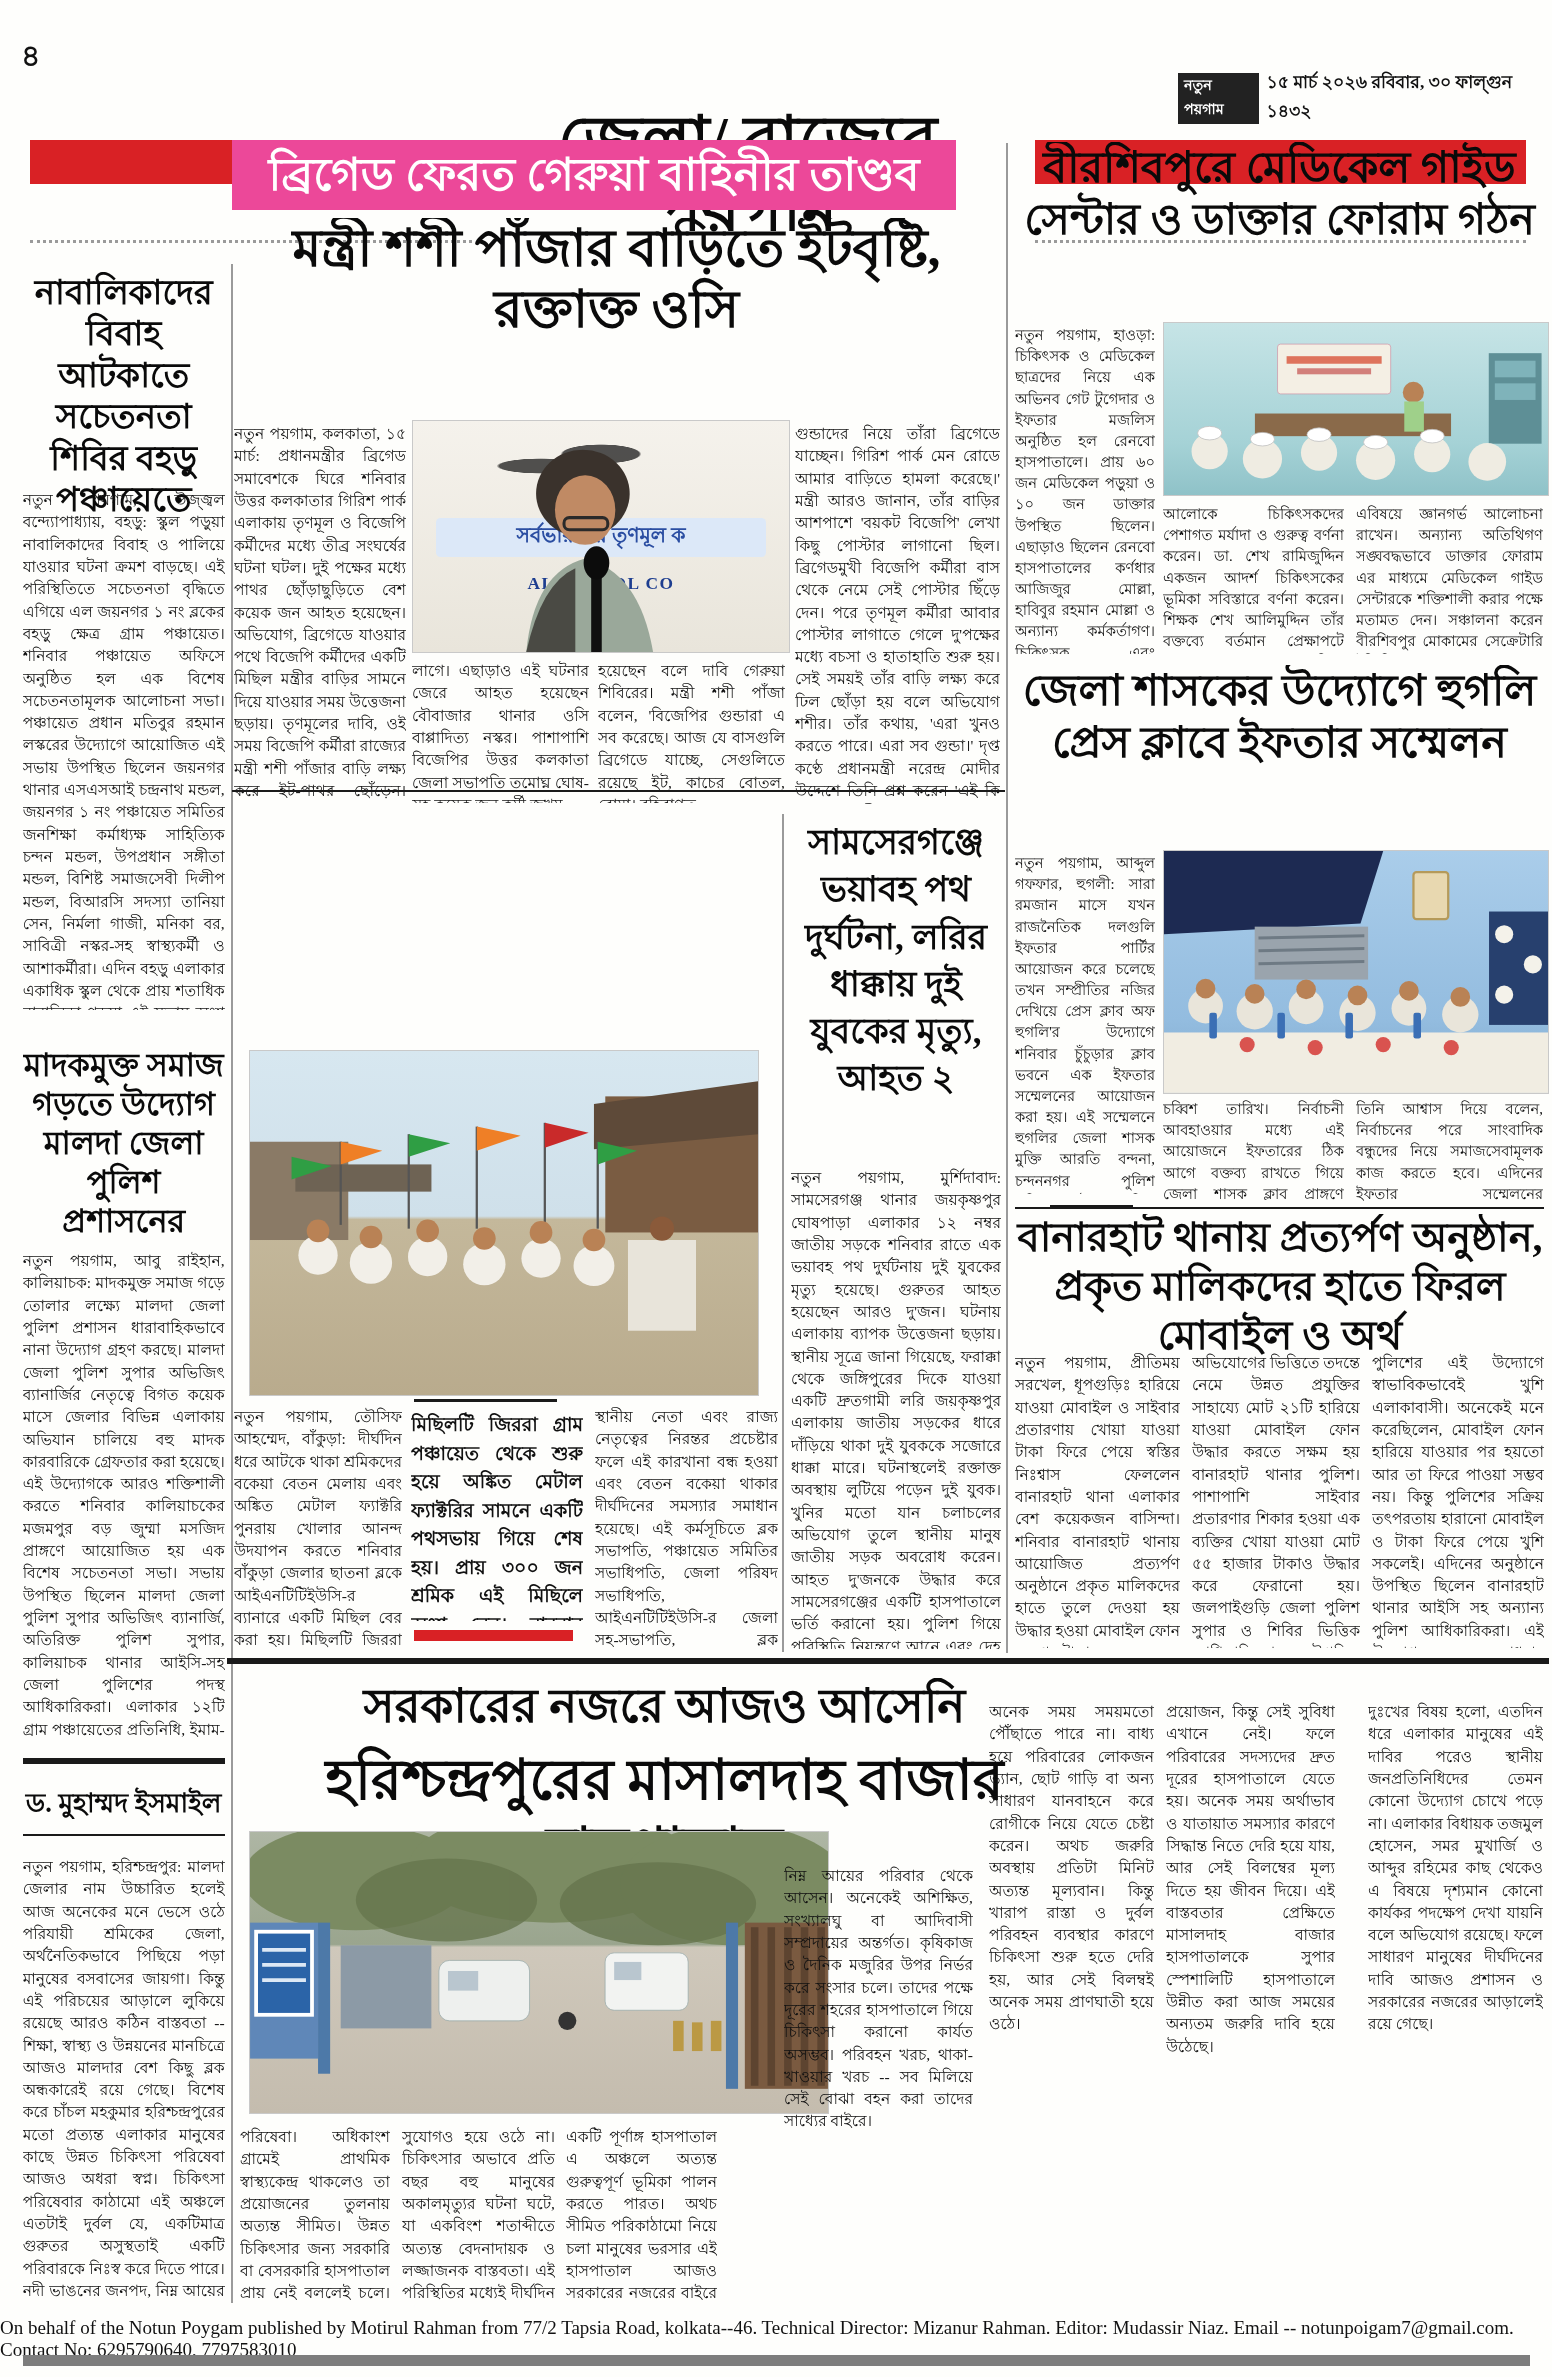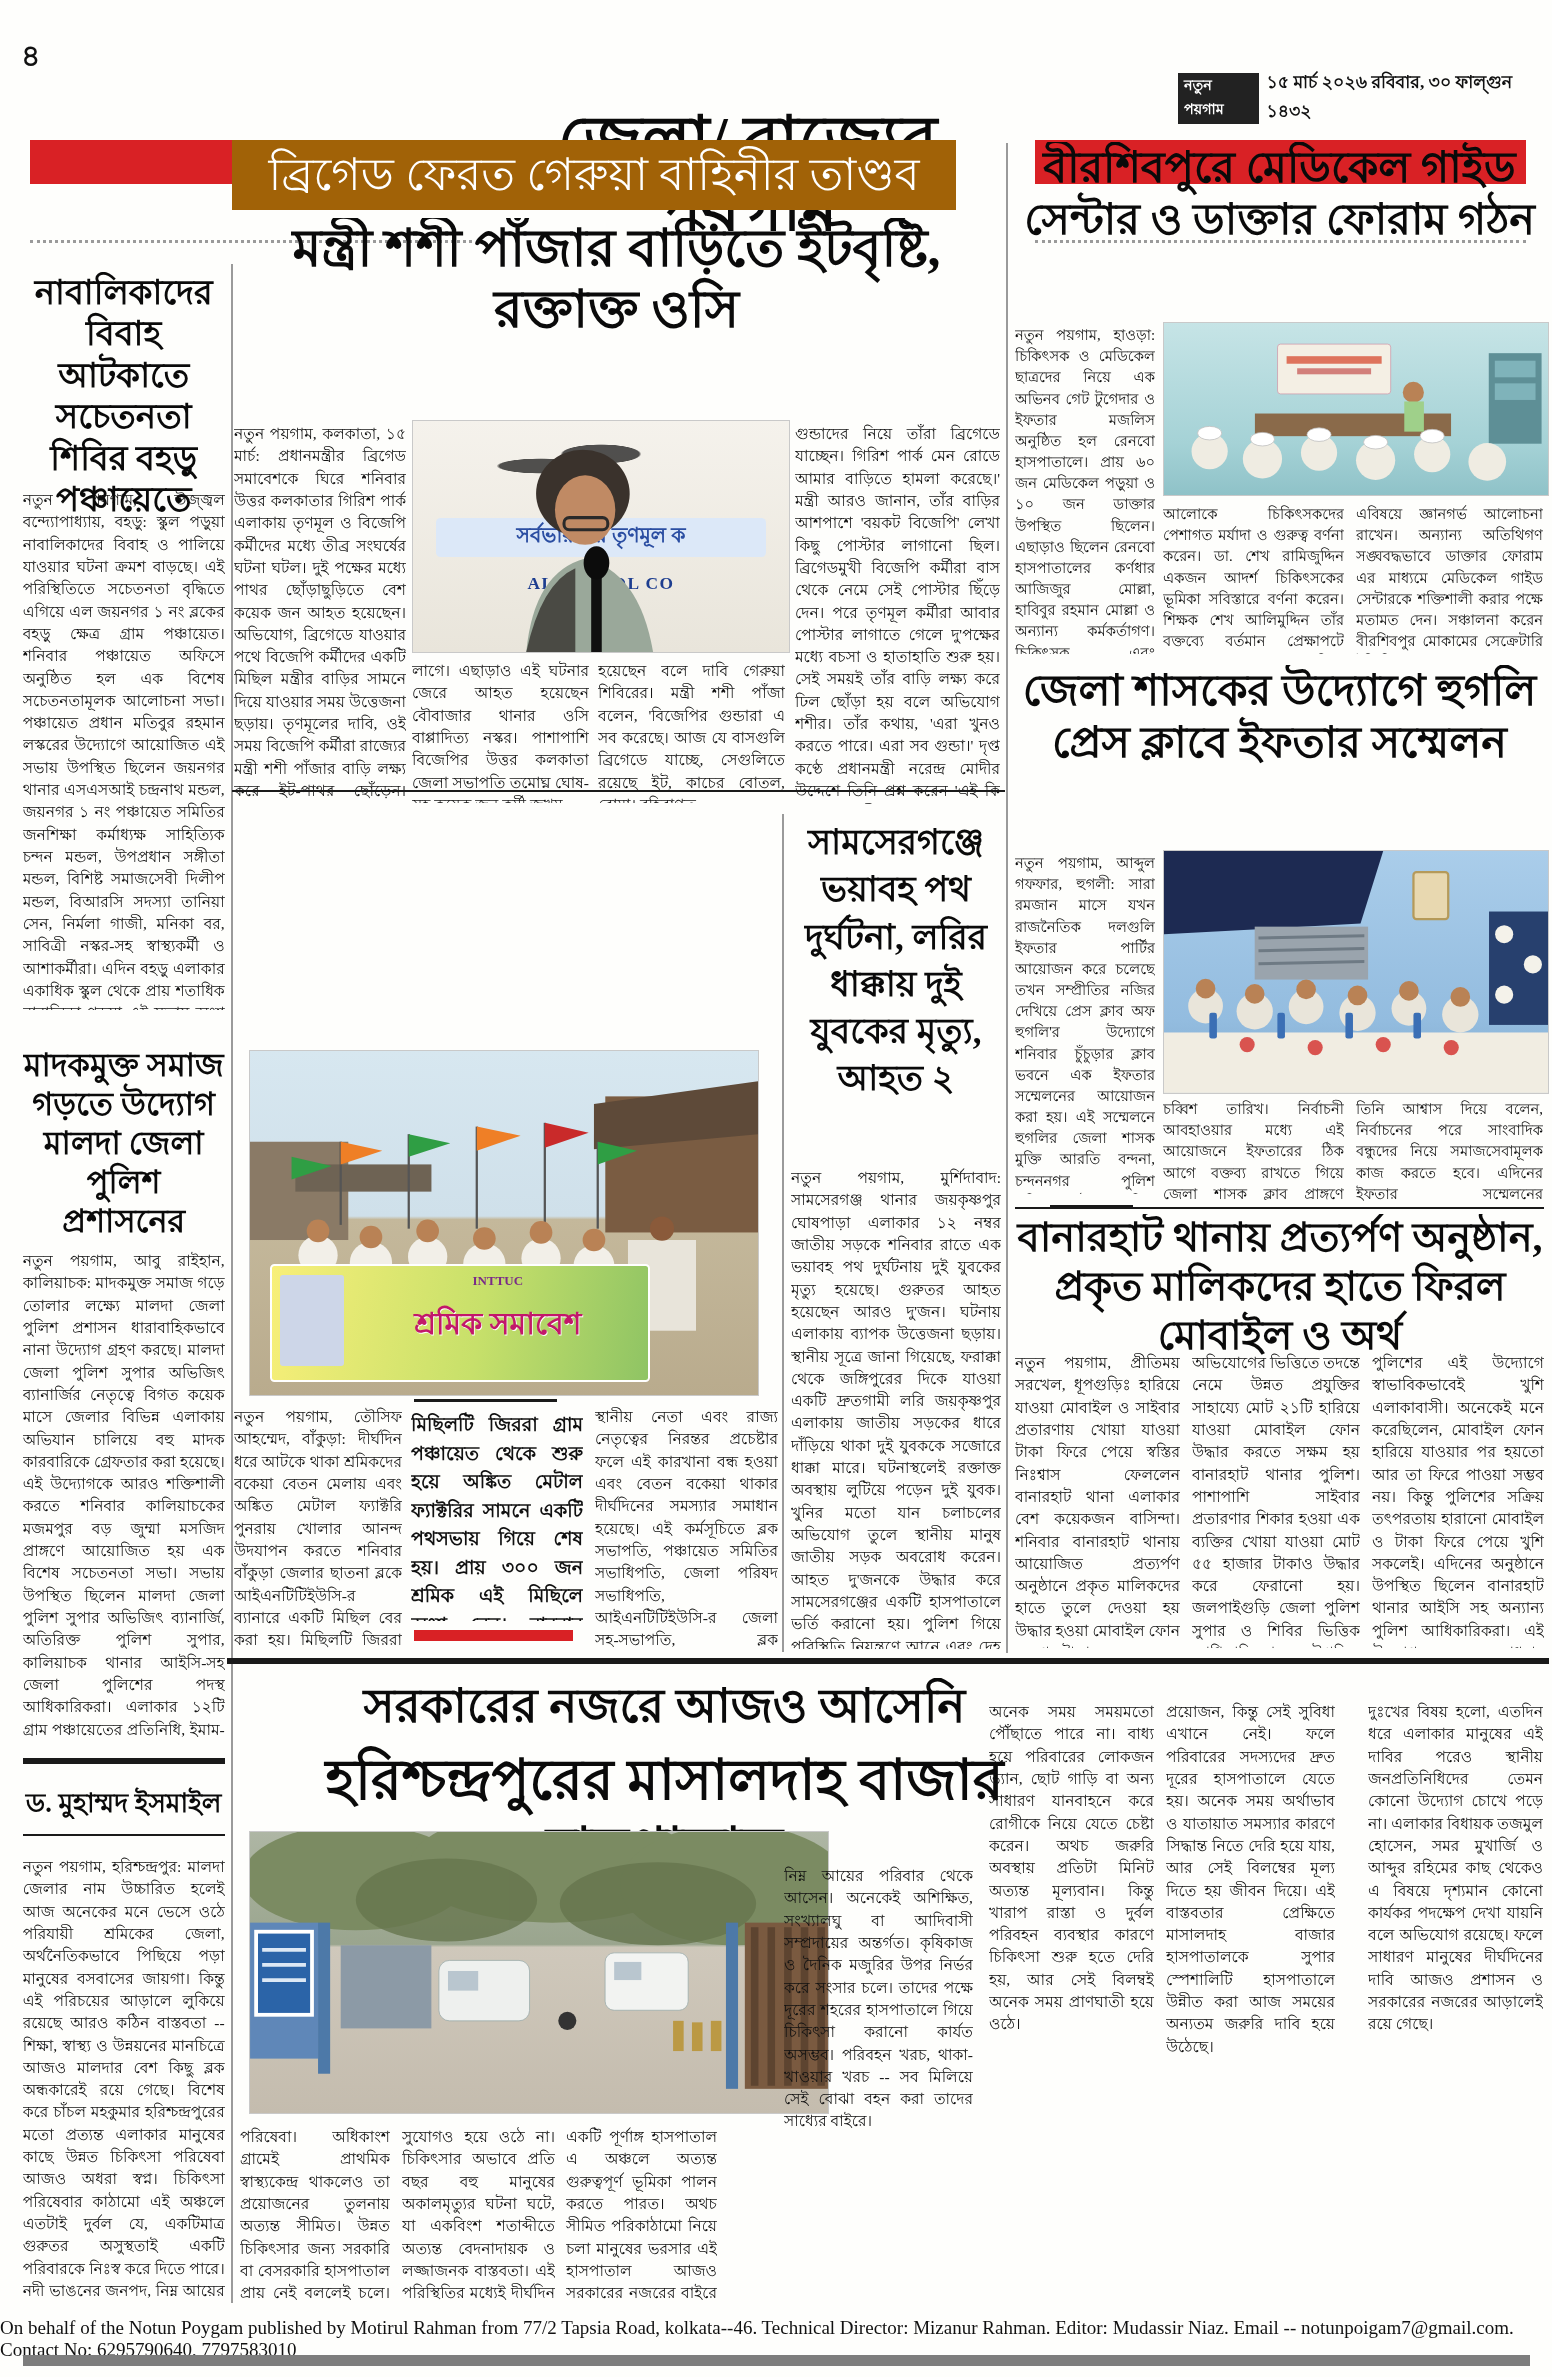--- a/index.html
+++ b/index.html
@@ -5,21 +5,21 @@
   html,body{margin:0;padding:0;background:#8a8a8a;}
   #paper{position:relative;width:1553px;height:2377px;background:#fefefc;
          font-family:"Liberation Serif", serif;color:#111;margin:0 auto;overflow:hidden;}
   .abs{position:absolute;}
   .body-text{font-size:15.5px;line-height:1.44;text-align:justify;overflow:hidden;}
   .head{font-weight:bold;text-align:center;color:#0a0a0a;line-height:1.22;overflow:hidden;}
   .rule{background:#1a1a1a;}
   .vline{background:#9a9a9a;width:1.5px;}
   .dotted{border-top:3px dotted #9a9a9a;height:0;}
   .redbar{background:#d92125;}
-  .kicker{background:#a16207;color:#ffffff;font-weight:normal;text-align:center;}
+  .kicker{background:#ec4899;color:#ffffff;font-weight:bold;text-align:center;}
   .photo{position:absolute;overflow:hidden;border:0.8px solid #c9c9c9;}
   .pull{font-weight:bold;font-size:19px;line-height:1.5;text-align:justify;overflow:hidden;}
   .chip{background:#222;color:#fff;font-size:14.3px;padding:1.5px 6px;font-weight:bold;}
   .ph-band{position:absolute;left:6%;width:88%;text-align:center;font-weight:bold;
            background:#dce8f8;color:#2b4ea2;border-radius:4.5px;padding:2.3px 0;}
   .ph-band2{position:absolute;left:4%;width:92%;text-align:center;font-weight:bold;color:#1d3d8f;}
   .bannerline{position:absolute;text-align:center;font-weight:bold;}
 </style>
 </head>
 <body>
@@ -114,25 +114,20 @@
         <circle cx="90" cy="238" r="15"></circle>
           <circle cx="160" cy="246" r="15"></circle>
           <circle cx="235" cy="238" r="15"></circle>
         <circle cx="310" cy="248" r="15"></circle>
           <circle cx="385" cy="240" r="15"></circle>
           <circle cx="455" cy="250" r="15"></circle>
       </g>
       <rect x="500" y="250" width="90" height="120" fill="#e8e4da"></rect>
       <circle cx="545" cy="235" r="16" fill="#8a5a3a"></circle>
     </svg>
-    <div style="position:absolute;left:4%;top:62%;width:74%;height:33%;background:linear-gradient(100deg,#f8ef79,#c7e06a 55%,#8fc464);border:2.3px solid #fff;border-radius:4.5px;">
-      <div style="position:absolute;left:2%;top:8%;width:17%;height:80%;background:#cdd6e8;border-radius:3px;"></div>
-      <div class="bannerline" style="left:22%;top:6%;width:76%;font-size:13px;color:#7a2a88;">INTTUC</div>
-      <div class="bannerline" style="left:22%;top:30%;width:76%;font-size:30px;color:#c2186a;text-shadow:0.8px 0.8px 0 #fff;">শ্রমিক সমাবেশ</div>
-    </div>
   </div>
 
   <div class="abs body-text" style="left:234px;top:1406px;width:168px;height:242px;">নতুন পয়গাম, তৌসিফ আহম্মেদ, বাঁকুড়া: দীর্ঘদিন ধরে আটকে থাকা শ্রমিকদের বকেয়া বেতন মেলায় এবং অঙ্কিত মেটাল ফ্যাক্টরি পুনরায় খোলার আনন্দ উদযাপন করতে শনিবার বাঁকুড়া জেলার ছাতনা ব্লকে আইএনটিটিইউসি-র ব্যানারে একটি মিছিল বের করা হয়। মিছিলটি জিররা গ্রাম পঞ্চায়েত থেকে শুরু হয়ে অঙ্কিত মেটাল ফ্যাক্টরির সামনে একটি পথসভায় গিয়ে শেষ হয়। প্রায় ৩০০ জন শ্রমিক এই মিছিলে অংশ নেন। বারবার কর্তৃপক্ষের হস্তক্ষেপের মাধ্যমে এই সমস্যার সমাধান করার জন্য তাঁরা মুখ্যমন্ত্রী মমতা বন্দ্যোপাধ্যায় এবং সর্বভারতীয় তৃণমূল কংগ্রেসের প্রতি কৃতজ্ঞতা প্রকাশ করেন।</div>
   <div class="abs rule" style="left:414px;top:1399px;width:143px;height:3px;"></div>
   <div class="abs pull" style="left:411px;top:1411px;width:172px;height:210px;">মিছিলটি জিররা গ্রাম পঞ্চায়েত থেকে শুরু হয়ে অঙ্কিত মেটাল ফ্যাক্টরির সামনে একটি পথসভায় গিয়ে শেষ হয়। প্রায় ৩০০ জন শ্রমিক এই মিছিলে অংশ নেন। বারবার কর্তৃপক্ষের হস্তক্ষেপের মাধ্যমে এই সমস্যার সমাধান করার জন্য তাঁরা মুখ্যমন্ত্রী মমতা বন্দ্যোপাধ্যায় এবং সর্বভারতীয় তৃণমূল কংগ্রেসের প্রতি কৃতজ্ঞতা প্রকাশ করেন।</div>
   <div class="abs redbar" style="left:414px;top:1630px;width:159px;height:10.6px;"></div>
   <div class="abs body-text" style="left:595px;top:1406px;width:183px;height:242px;">স্থানীয় নেতা এবং রাজ্য নেতৃত্বের নিরন্তর প্রচেষ্টার ফলে এই কারখানা বন্ধ হওয়া এবং বেতন বকেয়া থাকার দীর্ঘদিনের সমস্যার সমাধান হয়েছে। এই কর্মসূচিতে ব্লক সভাপতি, পঞ্চায়েত সমিতির সভাধিপতি, জেলা পরিষদ সভাধিপতি, আইএনটিটিইউসি-র জেলা সহ-সভাপতি, ব্লক আইএনটিটিইউসির সভাপতি-সহ ব্লক ও অঞ্চল স্তরের অন্যান্য নেতারা উপস্থিত ছিলেন। মিছিলে অংশ নেওয়া শ্রমিকরা তাঁদের বক্তব্যে কারখানা পুনরায় চালু করার সুযোগ করে দেওয়া এবং তাঁদের বকেয়া পাওনা নিশ্চিত করার জন্য রাজ্য সরকার ও ইউনিয়ন নেতৃত্বকে ধন্যবাদ জানান।</div>
 
   <div class="abs head" style="left:791px;top:819px;width:210px;font-size:35px;line-height:1.35;">সামসেরগঞ্জে ভয়াবহ পথ দুর্ঘটনা, লরির ধাক্কায় দুই যুবকের মৃত্যু, আহত ২</div>
   <div class="abs body-text" style="left:791px;top:1167px;width:210px;height:482px;">নতুন পয়গাম, মুর্শিদাবাদ: সামসেরগঞ্জ থানার জয়কৃষ্ণপুর ঘোষপাড়া এলাকার ১২ নম্বর জাতীয় সড়কে শনিবার রাতে এক ভয়াবহ পথ দুর্ঘটনায় দুই যুবকের মৃত্যু হয়েছে। গুরুতর আহত হয়েছেন আরও দু'জন। ঘটনায় এলাকায় ব্যাপক উত্তেজনা ছড়ায়। স্থানীয় সূত্রে জানা গিয়েছে, ফরাক্কা থেকে জঙ্গিপুরের দিকে যাওয়া একটি দ্রুতগামী লরি জয়কৃষ্ণপুর এলাকায় জাতীয় সড়কের ধারে দাঁড়িয়ে থাকা দুই যুবককে সজোরে ধাক্কা মারে। ঘটনাস্থলেই রক্তাক্ত অবস্থায় লুটিয়ে পড়েন দুই যুবক। খুনির মতো যান চলাচলের অভিযোগ তুলে স্থানীয় মানুষ জাতীয় সড়ক অবরোধ করেন। আহত দু'জনকে উদ্ধার করে সামসেরগঞ্জের একটি হাসপাতালে ভর্তি করানো হয়। পুলিশ গিয়ে পরিস্থিতি নিয়ন্ত্রণে আনে এবং দেহ দু'টি ময়নাতদন্তের জন্য পাঠিয়ে পুরো ঘটনার তদন্ত শুরু করেছে। সেইসব খবরে শোকের ছায়া নেমেছে এলাকায়।</div>

